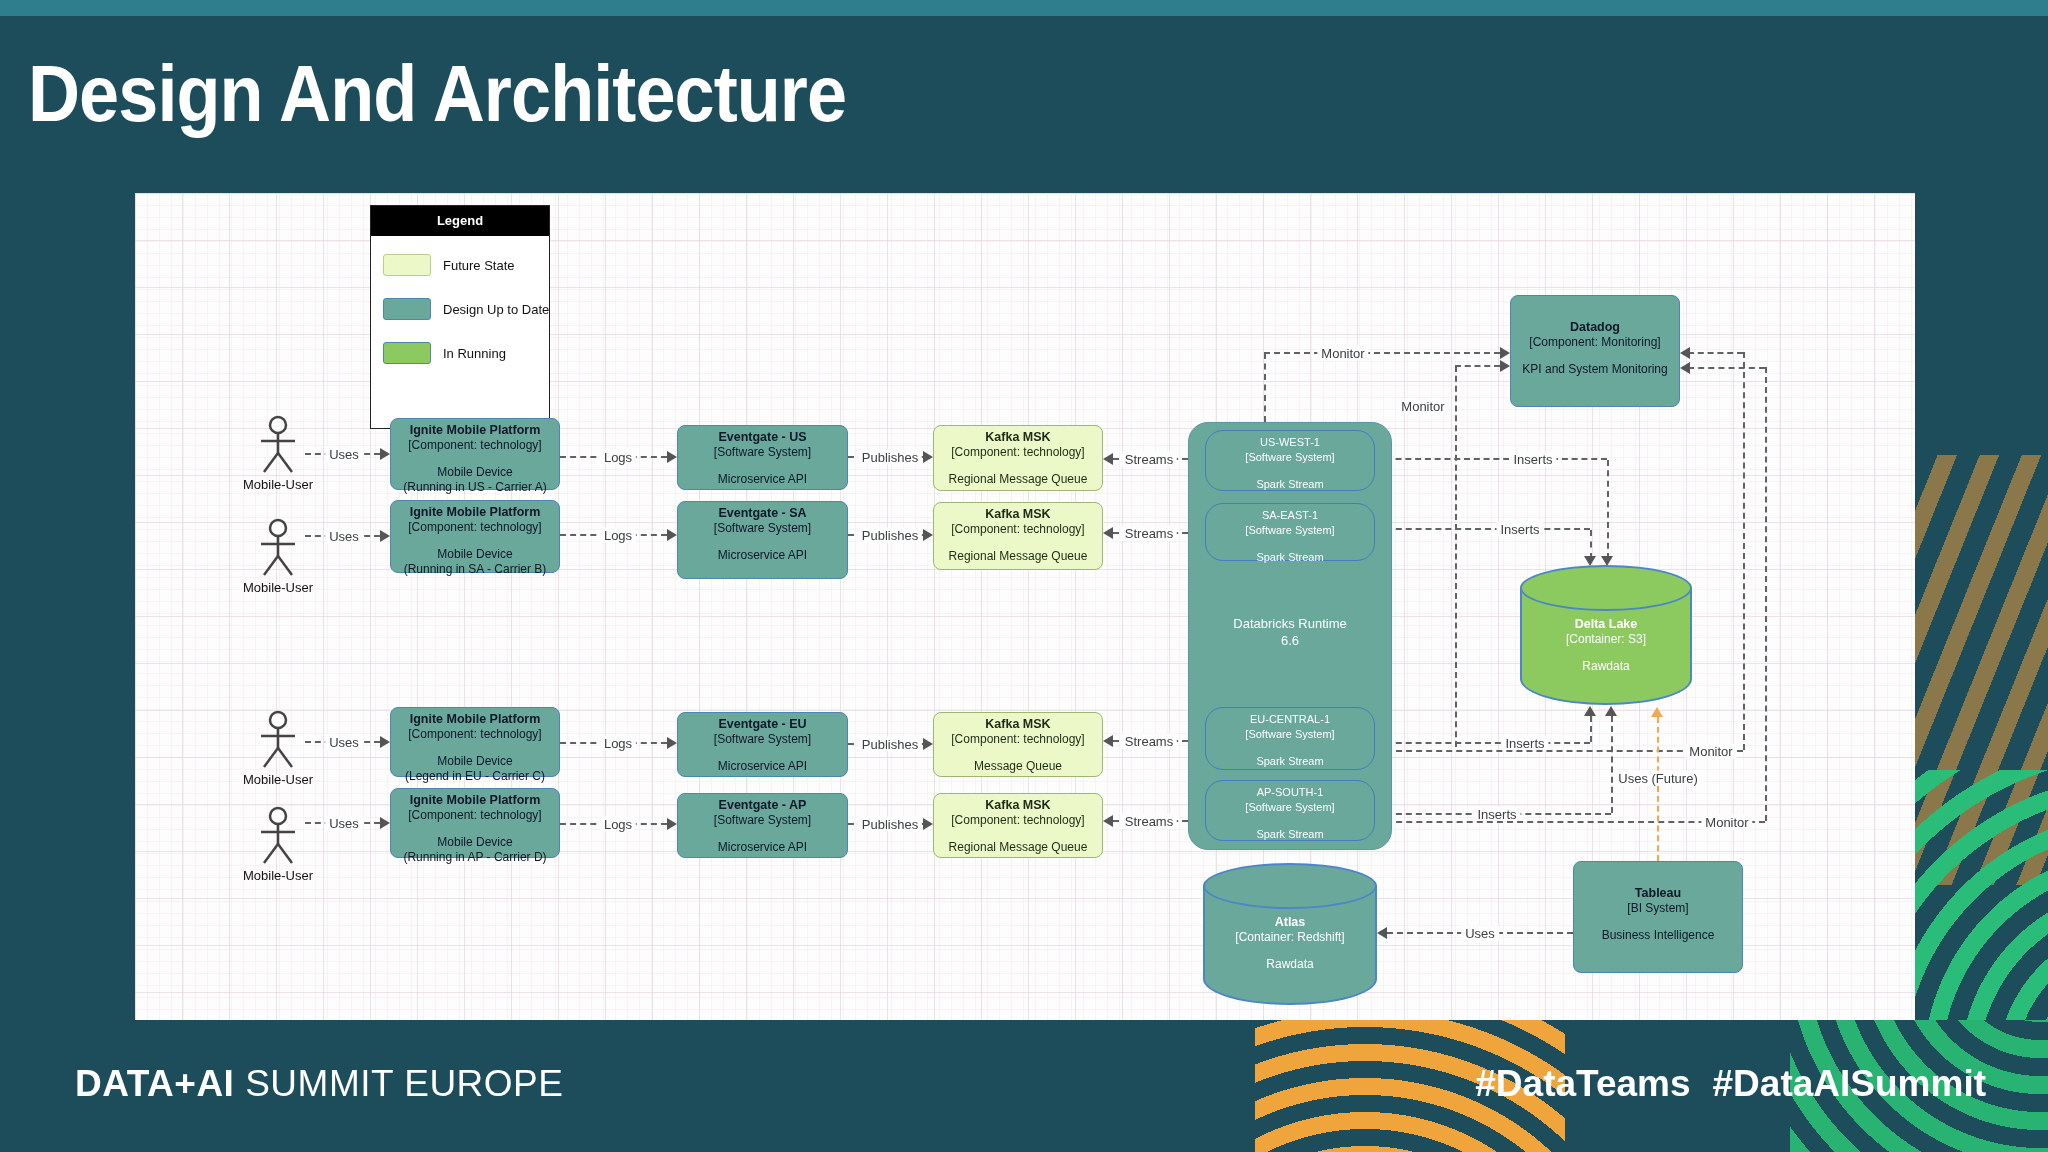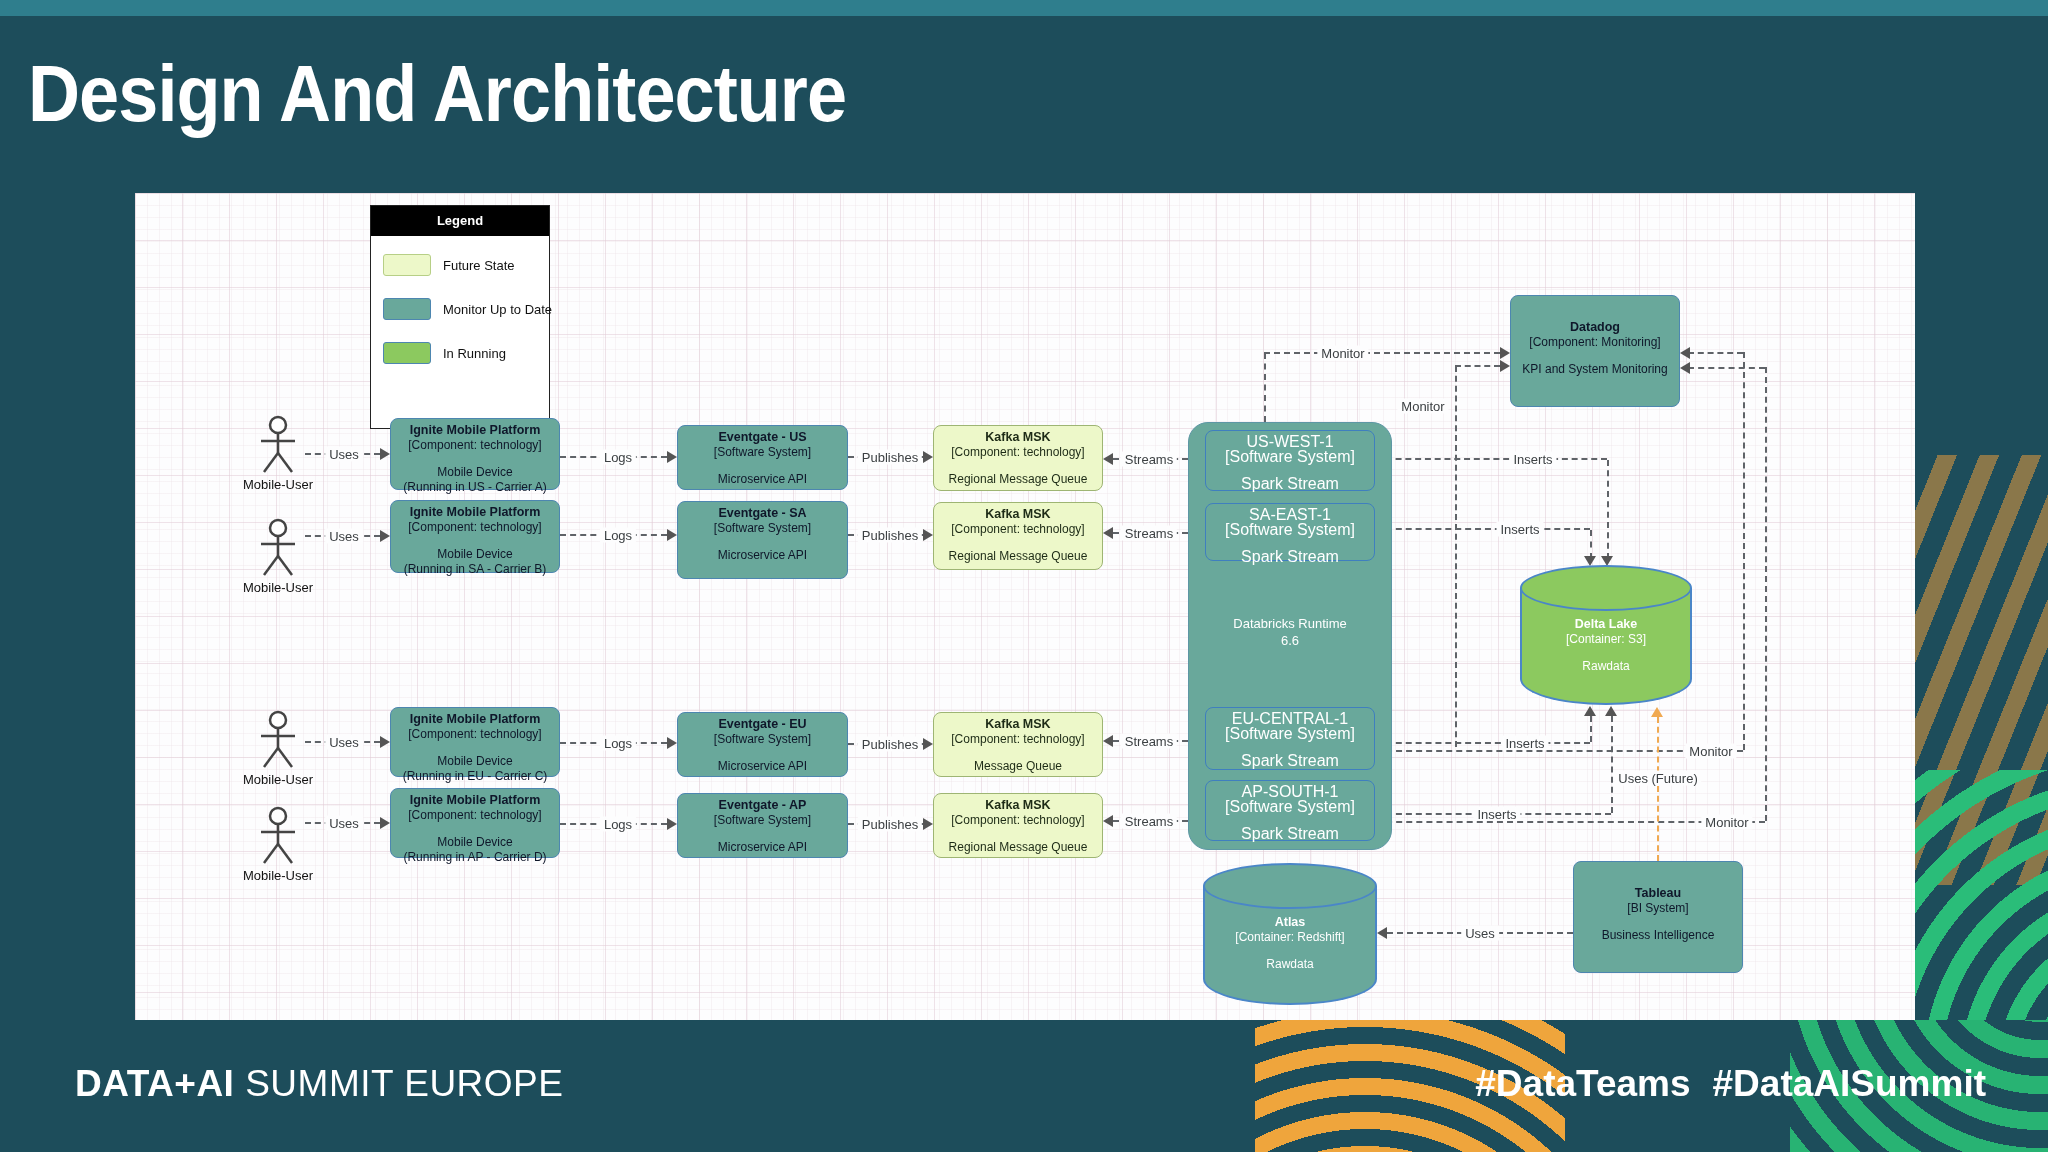--- a/index.html
+++ b/index.html
@@ -19,21 +19,21 @@
   
   .nb{position:absolute;box-sizing:border-box;border-radius:8px;text-align:center;
       font-size:12px;line-height:14.5px;padding-top:4px;}
   .teal{background:#69a89b;border:1.5px solid #4d86b0;color:#0f172a;}
   .future{background:#edf8c9;border:1.5px solid #9eb573;color:#1d2b16;}
   .nb .t{font-weight:bold;font-size:12.5px;}
   .gap{margin-top:13px;}
   #dbx{position:absolute;left:1053px;top:229px;width:204px;height:428px;background:#69a89b;
        border:1.5px solid #5d97a5;border-radius:20px;box-sizing:border-box;}
   #dbx .spark{position:absolute;left:16px;width:170px;background:#69a89b;border:1.5px solid #3f7fbf;
-       border-radius:8px;box-sizing:border-box;color:#fff;text-align:center;font-size:16px;line-height:14.5px;padding-top:4px;}
+       border-radius:18px;box-sizing:border-box;color:#fff;text-align:center;font-size:11px;line-height:14.5px;padding-top:4px;}
   #dbx .dblbl{position:absolute;left:0;top:192px;width:100%;text-align:center;color:#fff;font-size:13px;line-height:17px;}
   
   .cyl{position:absolute;}
   .cyl .ctop{position:absolute;left:0;right:0;top:0;height:46px;border-radius:50%;
        border:2px solid #4a86c8;box-sizing:border-box;}
   .cyl .cbody{position:absolute;left:0;right:0;top:23px;bottom:0;border:2px solid #4a86c8;border-top:none;
        border-radius:0 0 50% 50% / 0 0 26px 26px;box-sizing:border-box;}
   .cyl .ctxt{position:absolute;left:0;top:52px;width:100%;text-align:center;color:#fff;
        font-size:12px;line-height:14.5px;}
   
@@ -86,21 +86,21 @@
   <div id="canvas">
 
     <div id="legend">
       <div class="lhead">Legend</div>
       <div class="lrow" style="top:48px">
         <div class="lsw" style="background:#edf8c9;border-color:#b7cf86"></div>
         <div class="llab">Future State</div>
       </div>
       <div class="lrow" style="top:92px">
         <div class="lsw" style="background:#69a89b"></div>
-        <div class="llab">Monitor Up to Date</div>
+        <div class="llab">Design Up to Date</div>
       </div>
       <div class="lrow" style="top:136px">
         <div class="lsw" style="background:#8cc95f"></div>
         <div class="llab">In Running</div>
       </div>
     </div>
 
     <div class="user" style="left:98px;top:222px">
       <svg width="44" height="60">
         <circle cx="22" cy="10" r="8" fill="#fff" stroke="#444" stroke-width="2.5"></circle>
@@ -253,21 +253,21 @@
     <div class="nb teal" style="left:255px;top:307px;width:170px;height:73px">
       <div class="t">Ignite Mobile Platform</div>
       <div>[Component: technology]</div>
       <div class="gap">Mobile Device</div>
       <div>(Running in SA - Carrier B)</div>
     </div>
     <div class="nb teal" style="left:255px;top:514px;width:170px;height:70px">
       <div class="t">Ignite Mobile Platform</div>
       <div>[Component: technology]</div>
       <div class="gap">Mobile Device</div>
-      <div>(Running in EU - Carrier C)</div>
+      <div>(Legend in EU - Carrier C)</div>
     </div>
     <div class="nb teal" style="left:255px;top:595px;width:170px;height:70px">
       <div class="t">Ignite Mobile Platform</div>
       <div>[Component: technology]</div>
       <div class="gap">Mobile Device</div>
       <div>(Running in AP - Carrier D)</div>
     </div>
 
     <div class="nb teal" style="left:542px;top:232px;width:171px;height:65px">
       <div class="t">Eventgate - US</div>

